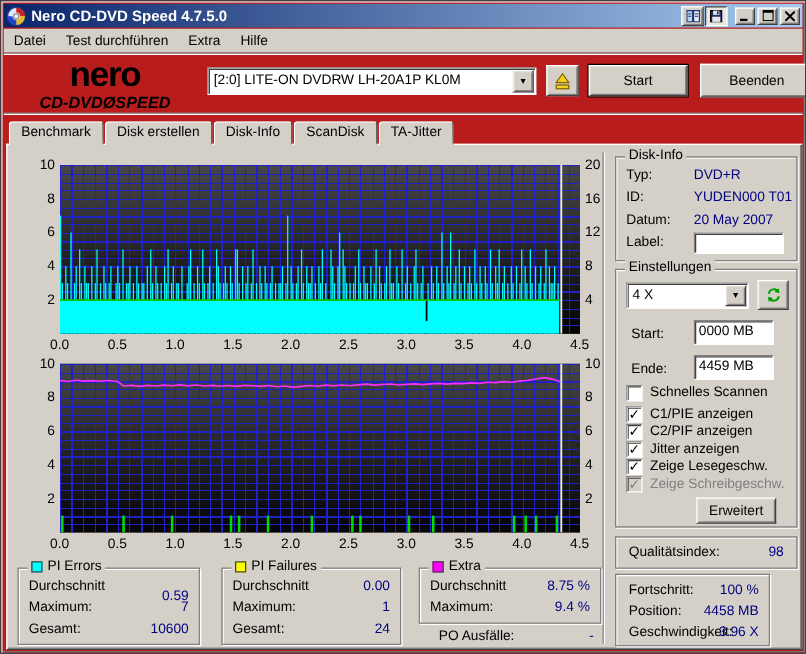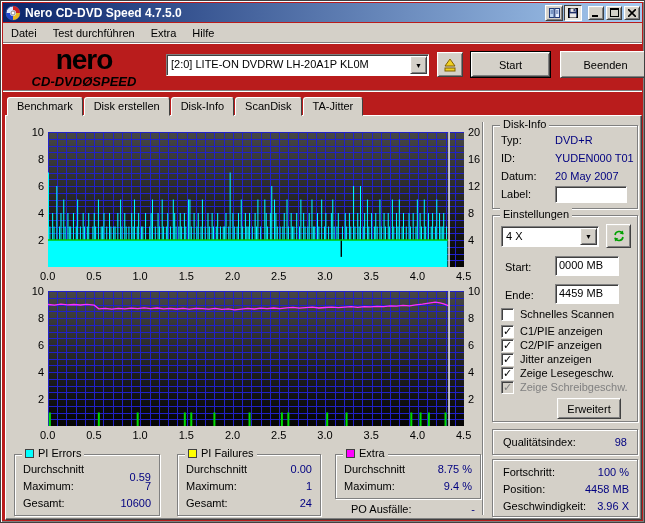--- a/index.html
+++ b/index.html
@@ -607,21 +607,21 @@
       <div class="cb-label disabled" style="left:27px;top:165px;">Zeige Schreibgeschw.</div>
 
       <div class="raised btn" style="position:absolute;left:64px;top:182px;width:64px;height:21px;">Erweitert</div>
     </div>
 
     <div class="groupbox" style="left:486px;top:313px;width:146px;height:26px;">
       <div class="row" style="left:10px;top:6px;">Qualitätsindex:</div>
       <div class="val-r" style="right:10px;top:6px;">98</div>
     </div>
 
-    <div class="groupbox" style="left:486px;top:343px;width:146px;height:58px;padding-left:28px;">
+    <div class="groupbox" style="left:486px;top:343px;width:124px;height:58px;padding-left:28px;">
       <div class="row" style="left:10px;top:6px;">Fortschritt:</div>
       <div class="val-r" style="right:8px;top:6px;">100 %</div>
       <div class="row" style="left:10px;top:23px;">Position:</div>
       <div class="val-r" style="right:8px;top:23px;">4458 MB</div>
       <div class="row" style="left:10px;top:40px;">Geschwindigkeit:</div>
       <div class="val-r" style="right:8px;top:40px;">3.96 X</div>
     </div>
 
     <div class="groupbox" style="left:8px;top:338px;width:146px;height:62px;">
       <div class="legend">

